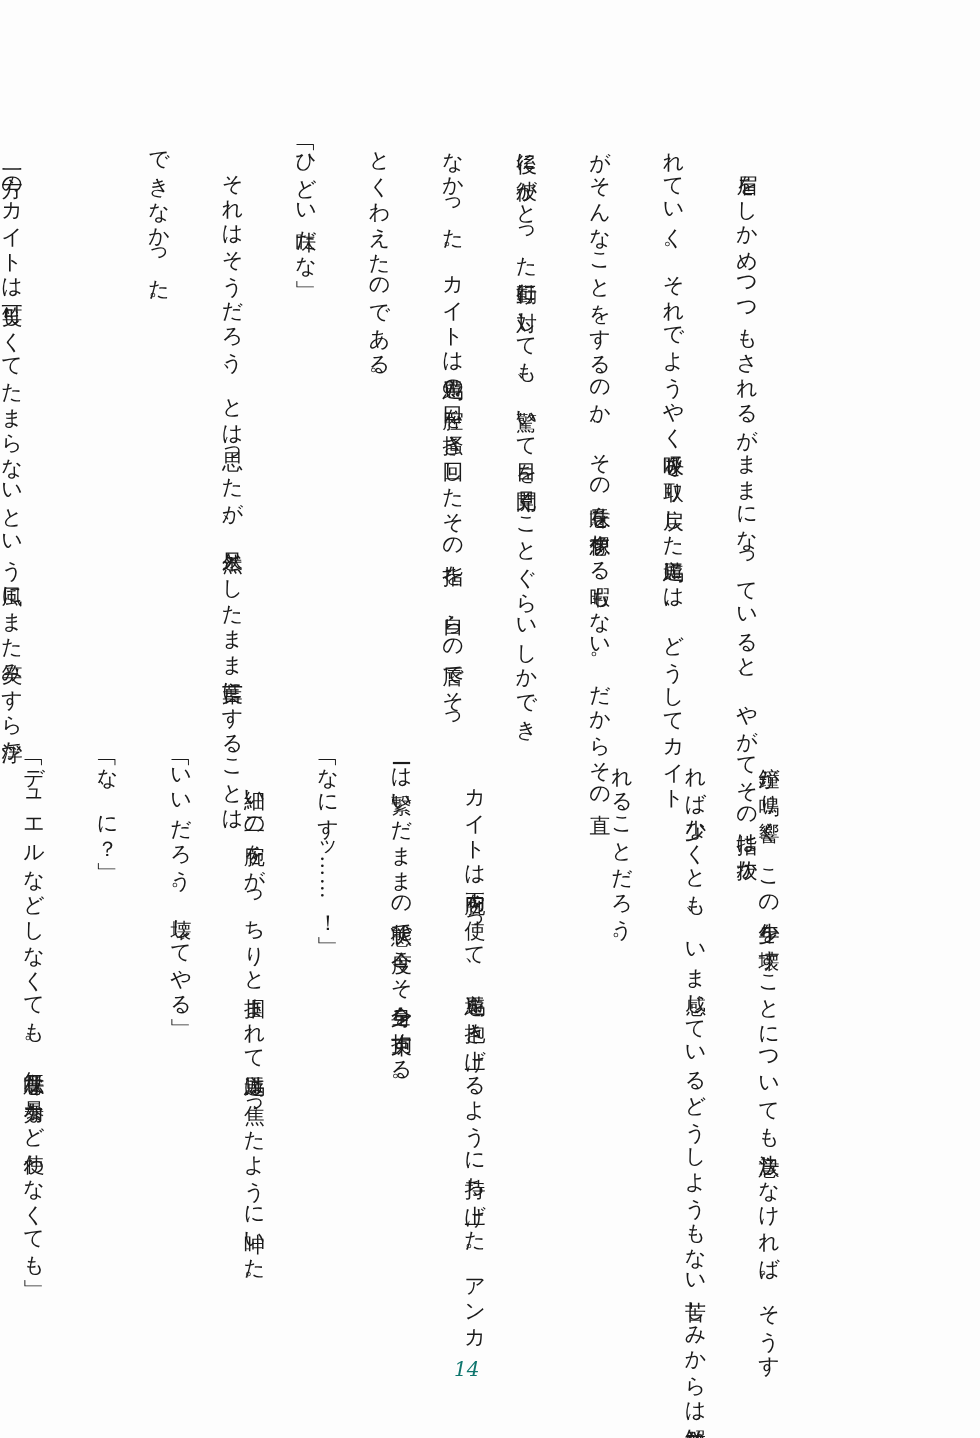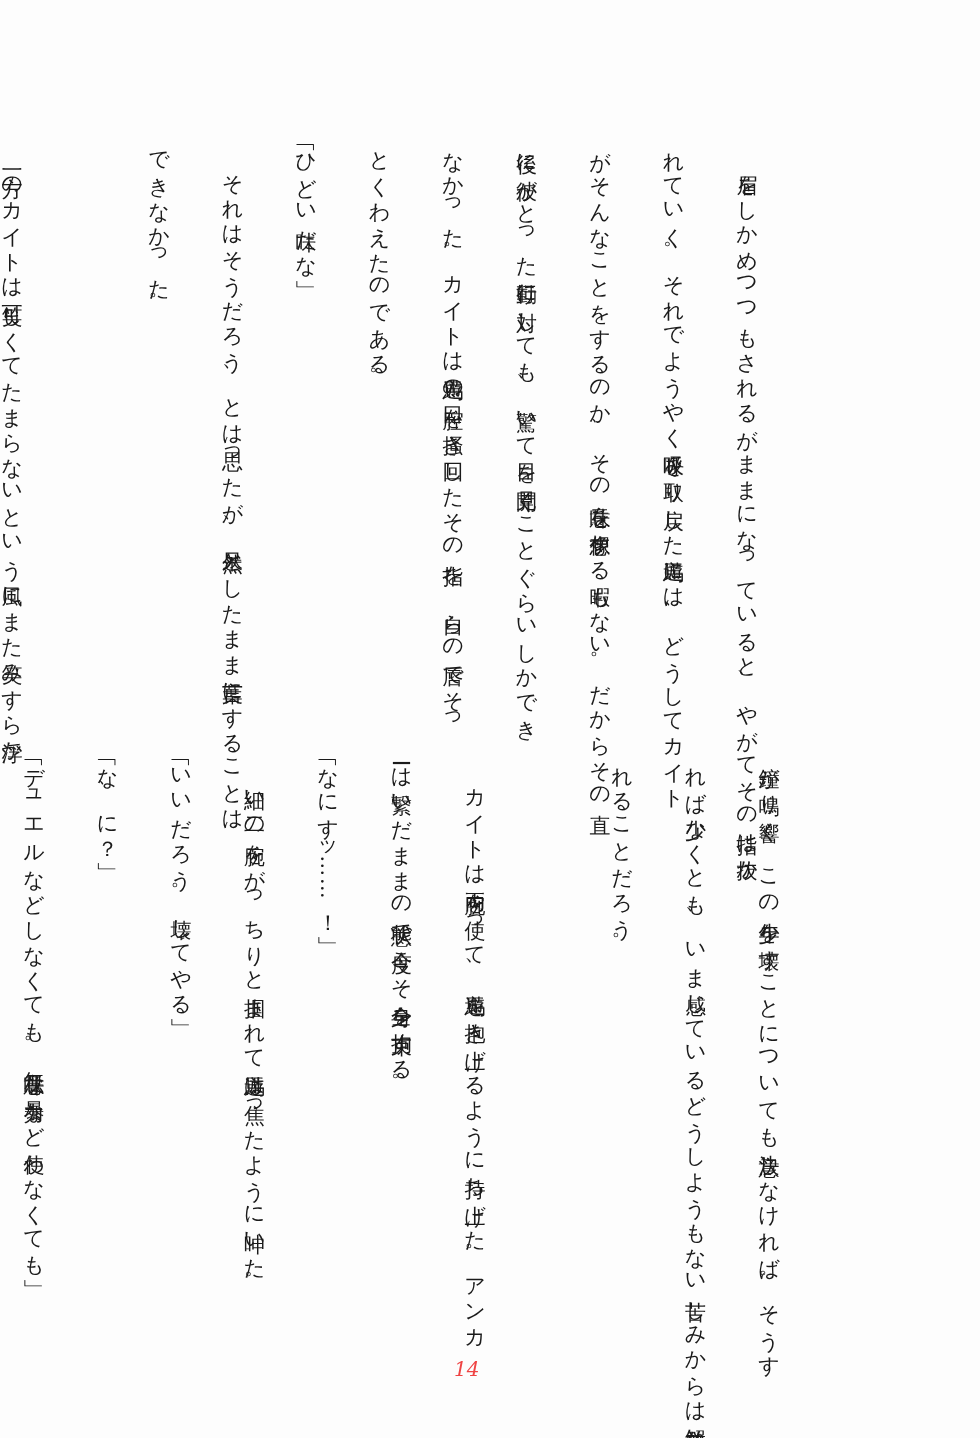--- a/index.html
+++ b/index.html
@@ -32,21 +32,21 @@
       height: 575px;
     }
     .line { display: block; }
     .page-number {
       position: absolute;
       left: 454px;
       top: 1357px;
       font-size: 20px;
       font-style: italic;
       font-family: "DejaVu Serif", "Liberation Serif", serif;
-      color: #ef4444;
+      color: #0f766e;
     }
   </style>
 </head>
 <body>
 
 <div class="page">
 
   <div class="block block-top">
     <span class="line">　眉をしかめつつもされるがままになっていると、やがてその指は抜か</span>
     <span class="line">れていく。それでようやく呼吸を取り戻した遊馬には、どうしてカイト</span>

